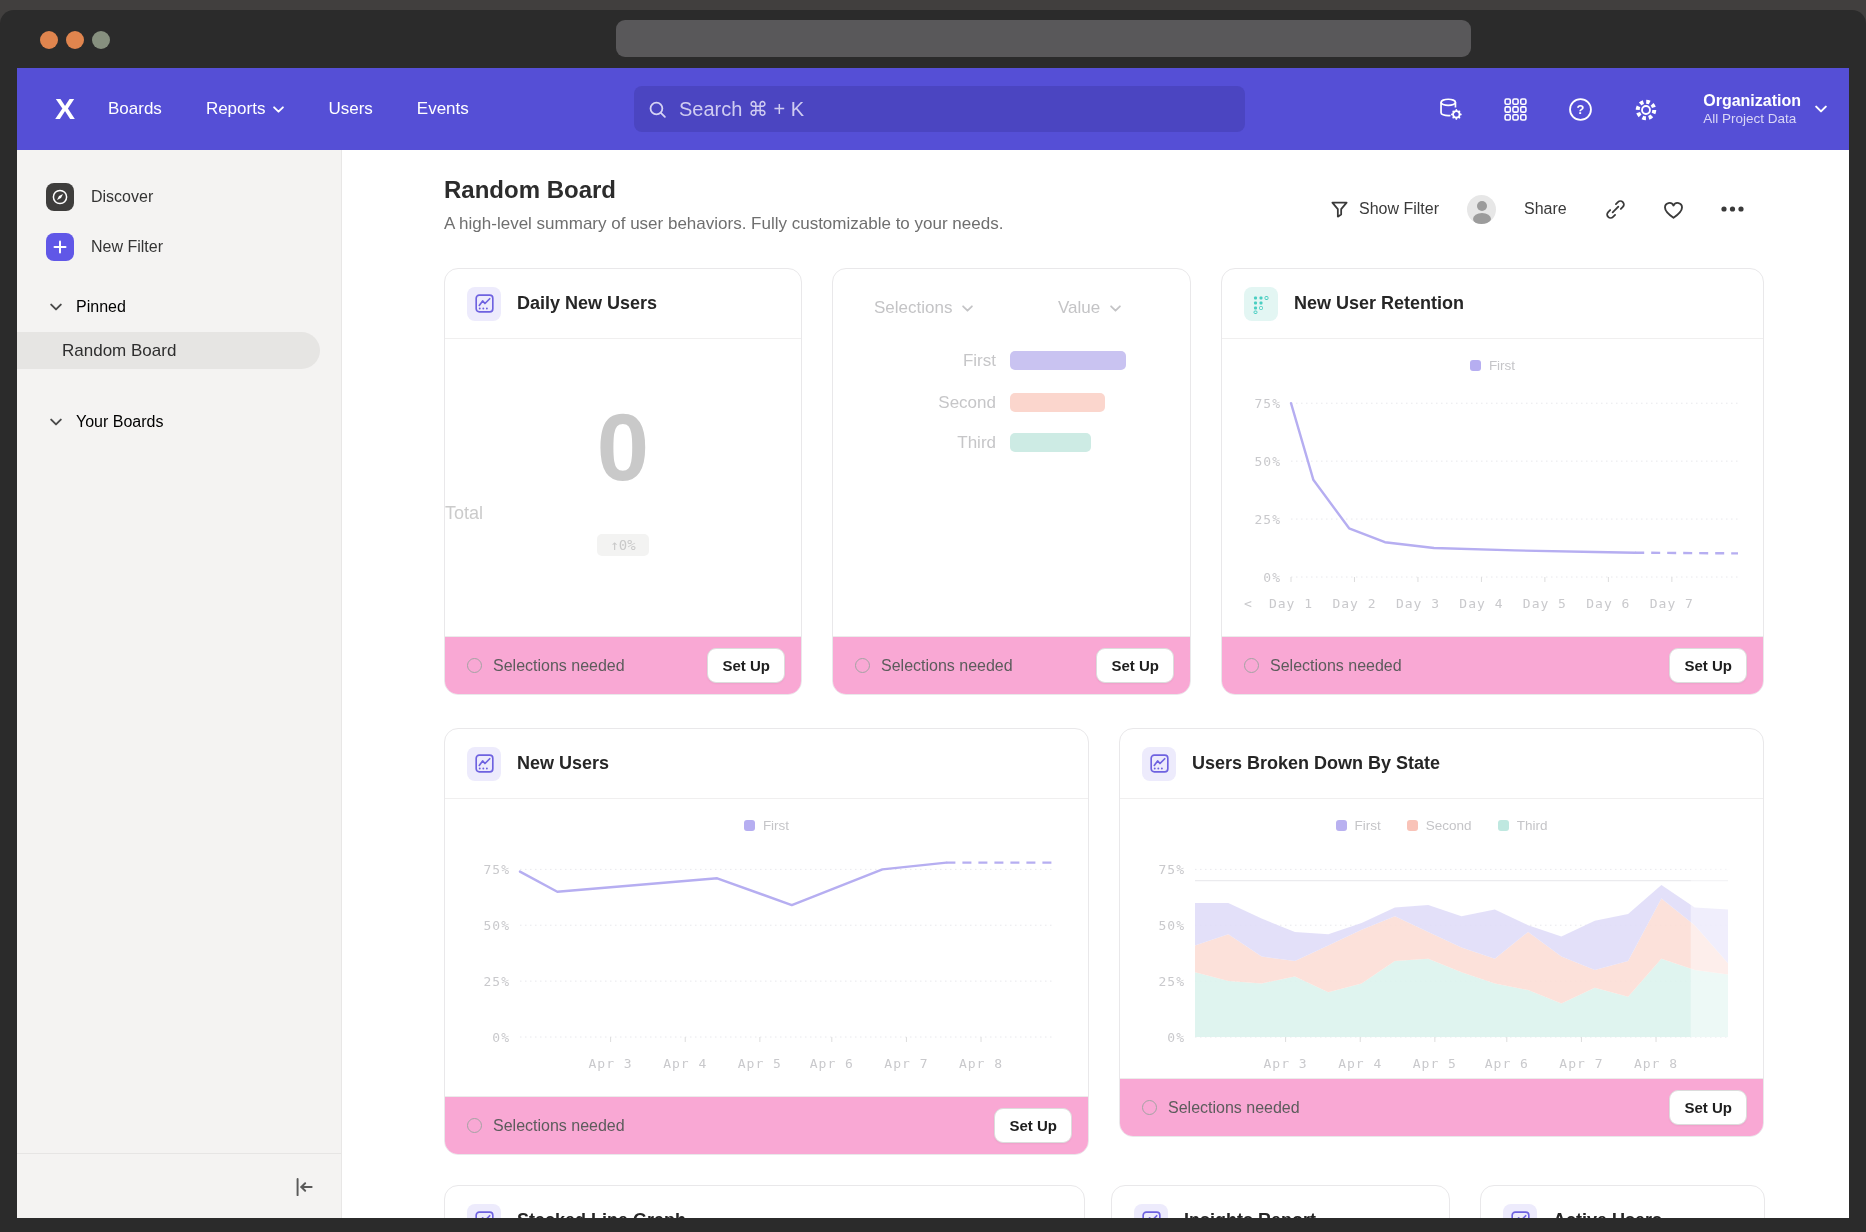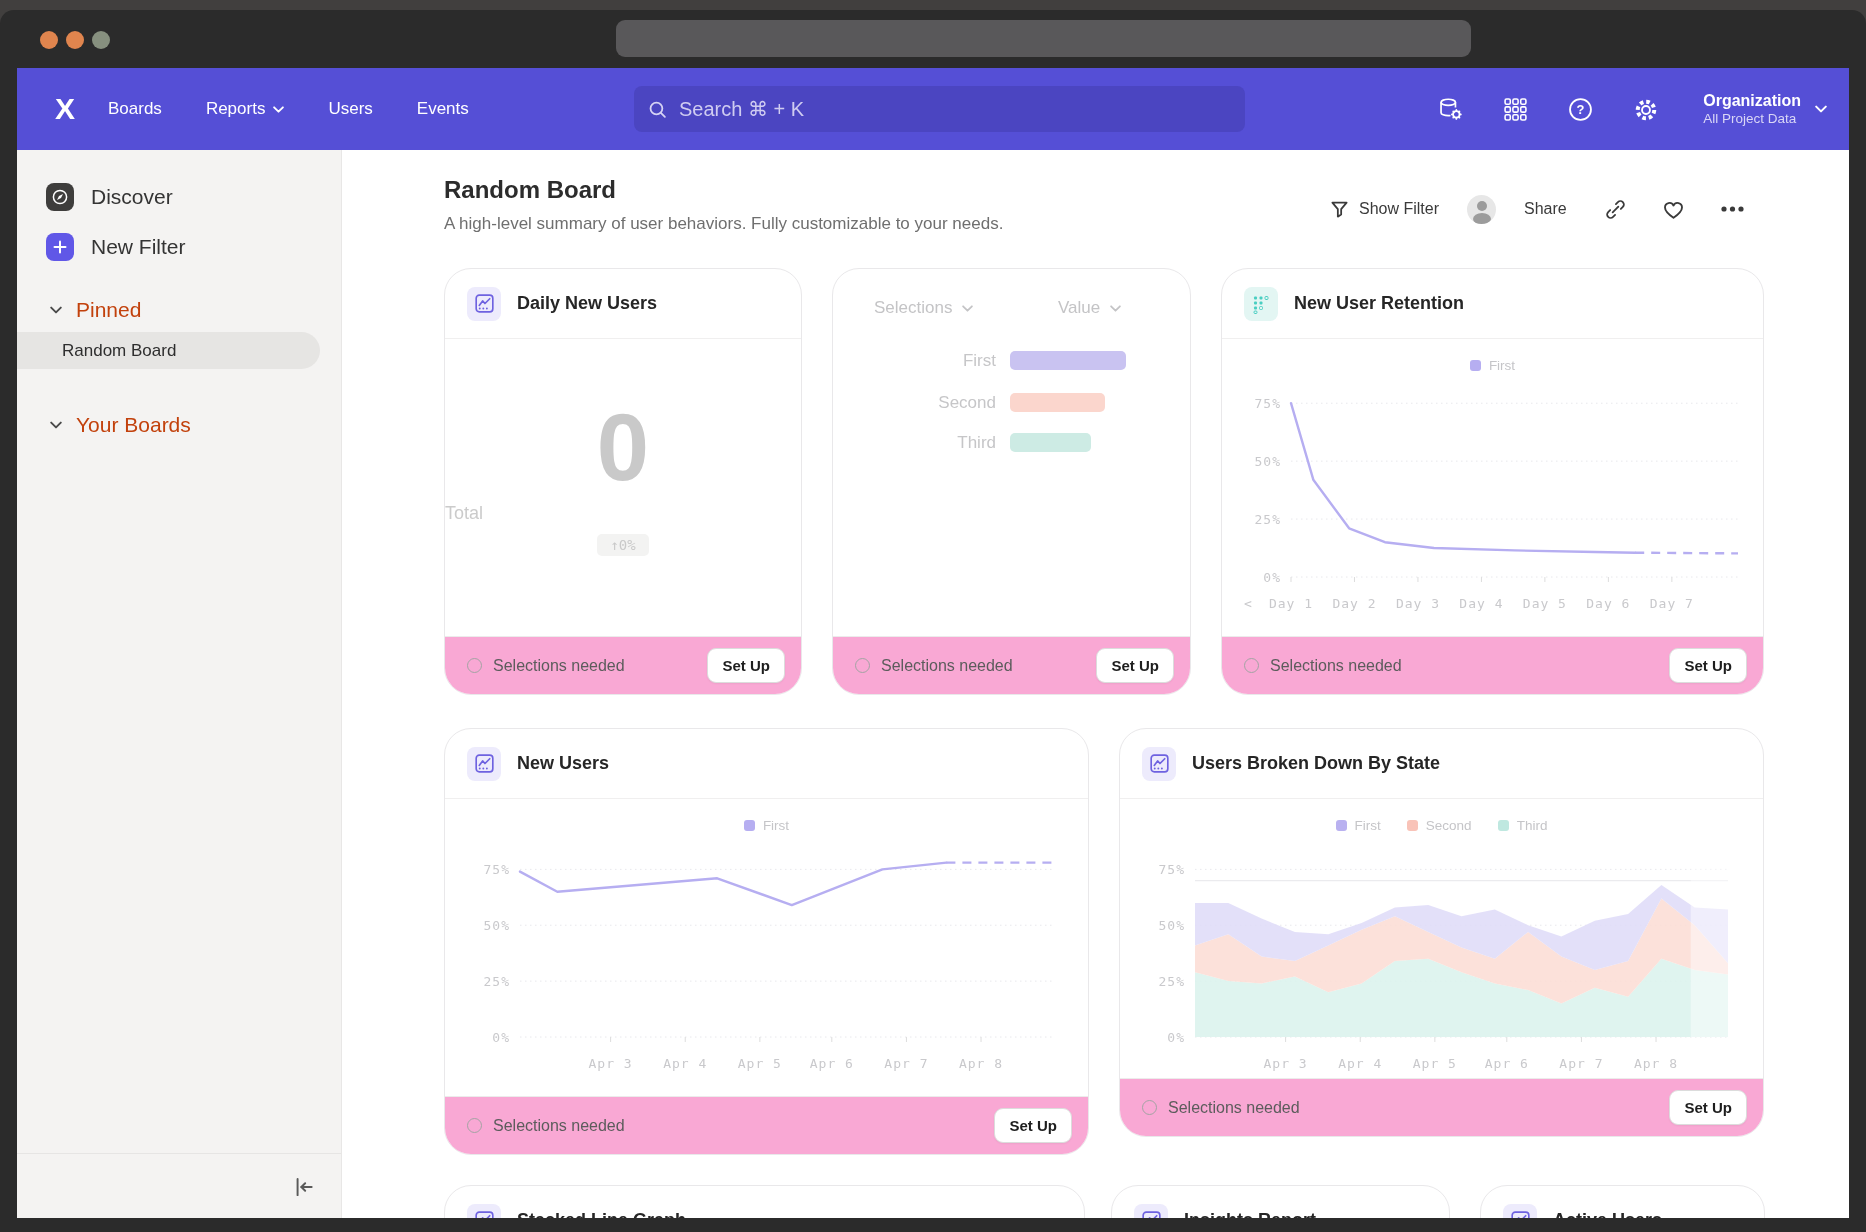--- a/index.html
+++ b/index.html
@@ -28,41 +28,41 @@
   .org-proj { font-size:13.5px; color:#d9d6f6; line-height:1.25; }
 
   
   .content { display:flex; height:1068px; }
   .dots-tex { background-image:radial-gradient(rgba(60,60,60,0.055) 1.1px, transparent 1.1px); background-size:7px 7px; }
   .sidebar { position:relative; width:325px; background:#f4f3f2; border-right:1px solid #e8e7e6; flex:none; }
   .srow { position:absolute; left:29px; display:flex; align-items:center; gap:17px; cursor:pointer; }
   .sq-icon { width:28px; height:28px; border-radius:8px; display:grid; place-items:center; }
   .sq-dark { background:#3e3d3c; }
   .sq-purple { background:#6057e7; }
-  .slabel { font-size:21px; color:#343434; }
+  .slabel { font-size:16px; color:#343434; }
   .sect { position:absolute; left:33px; display:flex; align-items:center; gap:14px; cursor:pointer; }
-  .sect .slabel { font-weight:500; color:#c2410c; }
+  .sect .slabel { font-weight:500; color:#000000; }
   .pill { position:absolute; left:0; top:182px; width:303px; height:37px; background:#e6e5e3; border-radius:0 19px 19px 0; display:flex; align-items:center; padding-left:45px; font-size:17px; color:#2e2e2e; cursor:pointer; }
   .side-div { position:absolute; left:0; top:1003px; width:100%; height:1px; background:#e6e5e4; }
   .collapse { position:absolute; left:271px; top:1022px; width:30px; height:30px; display:grid; place-items:center; cursor:pointer; }
 
   .main { position:relative; flex:1; background:#fff; overflow:hidden; }
   .pg-title { position:absolute; left:102px; top:26px; font-size:24px; font-weight:700; color:#2c2c2c; }
   .pg-sub { position:absolute; left:102px; top:64px; font-size:17px; color:#6f6f6f; }
   .actions { position:absolute; top:42px; left:988px; width:435px; height:34px; display:flex; align-items:center; }
   .act { display:flex; align-items:center; gap:10px; font-size:16px; color:#3a3a3a; cursor:pointer; }
   .avatar { width:29px; height:29px; border-radius:50%; background:#e7e7e7; position:relative; overflow:hidden; cursor:pointer; }
   .avatar::before { content:""; position:absolute; left:50%; top:6px; width:10px; height:10px; border-radius:50%; background:#9c9c9c; transform:translateX(-50%); }
   .avatar::after { content:""; position:absolute; left:50%; top:18px; width:18px; height:12px; border-radius:50%; background:#9c9c9c; transform:translateX(-50%); }
 
   .row { position:absolute; display:flex; gap:30px; left:102px; }
   .row1 { top:118px; }
   .row2 { top:578px; }
   .row3 { top:1035px; }
-  .card { background:#fff; border:1.5px solid #e9e8ea; border-radius:27px; display:flex; flex-direction:column; overflow:hidden; }
+  .card { background:#fff; border:1.5px solid #e9e8ea; border-radius:14px; display:flex; flex-direction:column; overflow:hidden; }
   .ch { height:70px; flex:none; display:flex; align-items:center; gap:16px; padding:0 22px; border-bottom:1.5px solid #f0efef; }
   .cicon { width:34px; height:34px; border-radius:8px; background:#edebfc; display:grid; place-items:center; flex:none; }
   .cicon.mint { background:#e3f6f3; }
   .ct { font-size:18px; font-weight:700; color:#262626; }
   .cb { flex:1; position:relative; }
   .cf { height:58px; flex:none; background:#f9a8d4; border-top:1.5px solid #ececeb; display:flex; align-items:center; padding:0 16px 0 22px; }
   .radio { width:15px; height:15px; border:1.5px solid #a3a3a3; border-radius:50%; flex:none; }
   .status { margin-left:11px; font-size:16px; color:#5c5c5c; }
   .setup { margin-left:auto; background:#fff; border:1.5px solid #dcdcdc; border-radius:9px; padding:8px 14px; font-size:15px; font-weight:700; color:#1e1e1e; font-family:"Liberation Sans",sans-serif; cursor:pointer; box-shadow:0 1px 2px rgba(0,0,0,.05); }
 

